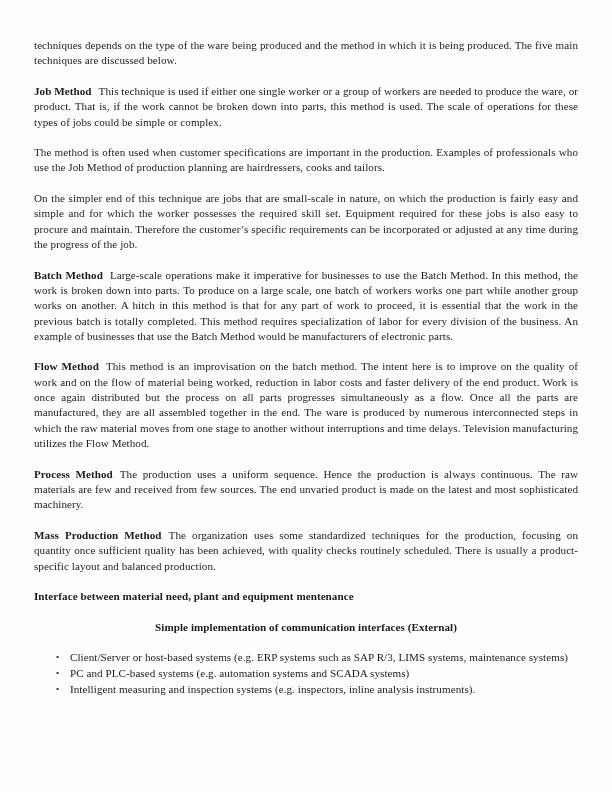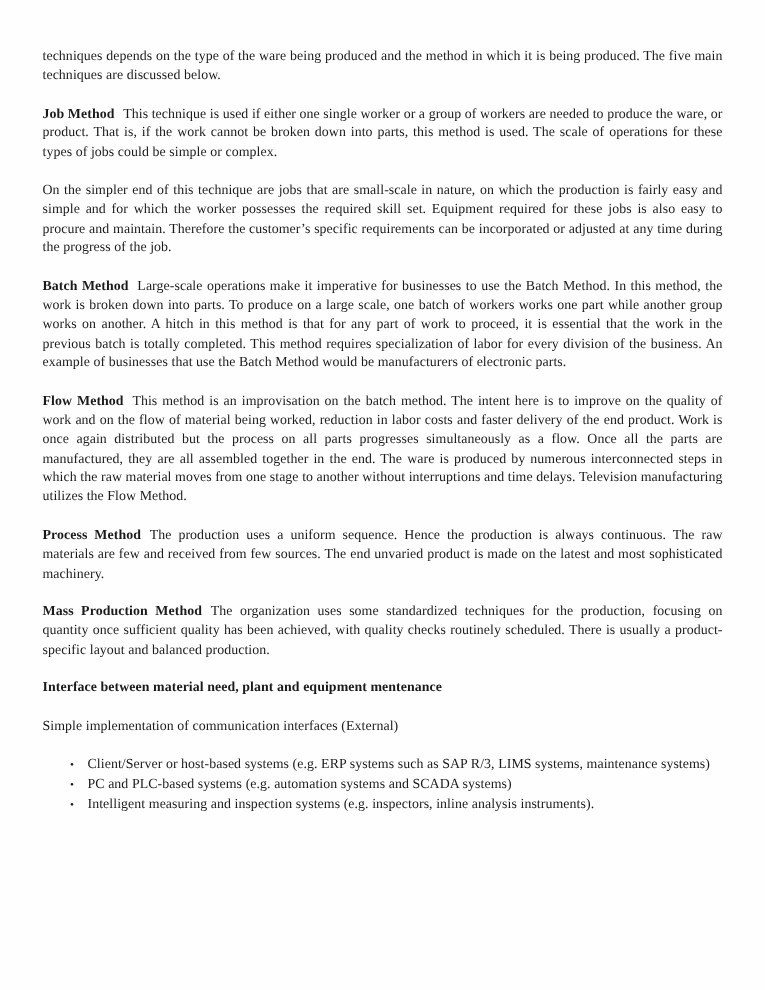--- a/index.html
+++ b/index.html
@@ -48,23 +48,23 @@
     font-size: 11.1px;
     line-height: 15.35px;
     font-weight: bold;
     text-underline-offset: 2px;
     margin: 0 0 15.2px 0;
     text-align: left;
   }
   h3.sub-heading {
     font-size: 11.1px;
     line-height: 15.35px;
-    font-weight: normal;
+    font-weight: bold;
     margin: 0 0 15.2px 0;
-    text-align: left;
+    text-align: center;
   }
   ul.bullets {
     margin: 3px 0 0 0;
     padding: 0 0 0 0;
     list-style: none;
   }
   ul.bullets li {
     position: relative;
     padding-left: 36px;
     margin: 0 0 0.5px 0;
@@ -85,20 +85,21 @@
 
 <div id="page">
   <div class="doc-body">
 
     <p class="para">techniques depends on the type of the ware being produced and the method in which it is being produced. The five main techniques are discussed below.</p>
 
     <p class="para">
       <span class="lead">Job Method</span><span class="lead-gap"></span><span>This technique is used if either one single worker or a group of workers are needed to produce the ware, or product. That is, if the work cannot be broken down into parts, this method is used. The scale of operations for these types of jobs could be simple or complex.</span>
     </p>
 
+    <p class="para">The method is often used when customer specifications are important in the production. Examples of professionals who use the Job Method of production planning are hairdressers, cooks and tailors.</p>
 
     <p class="para">On the simpler end of this technique are jobs that are small-scale in nature, on which the production is fairly easy and simple and for which the worker possesses the required skill set. Equipment required for these jobs is also easy to procure and maintain. Therefore the customer’s specific requirements can be incorporated or adjusted at any time during the progress of the job.</p>
 
 
     <p class="para">
       <span class="lead">Batch Method</span><span class="lead-gap"></span><span>Large-scale operations make it imperative for businesses to use the Batch Method. In this method, the work is broken down into parts. To produce on a large scale, one batch of workers works one part while another group works on another. A hitch in this method is that for any part of work to proceed, it is essential that the work in the previous batch is totally completed. This method requires specialization of labor for every division of the business. An example of businesses that use the Batch Method would be manufacturers of electronic parts.</span>
     </p>
 
     <p class="para">
       <span class="lead">Flow Method</span><span class="lead-gap"></span><span>This method is an improvisation on the batch method. The intent here is to improve on the quality of work and on the flow of material being worked, reduction in labor costs and faster delivery of the end product. Work is once again distributed but the process on all parts progresses simultaneously as a flow. Once all the parts are manufactured, they are all assembled together in the end. The ware is produced by numerous interconnected steps in which the raw material moves from one stage to another without interruptions and time delays. Television manufacturing utilizes the Flow Method.</span>

